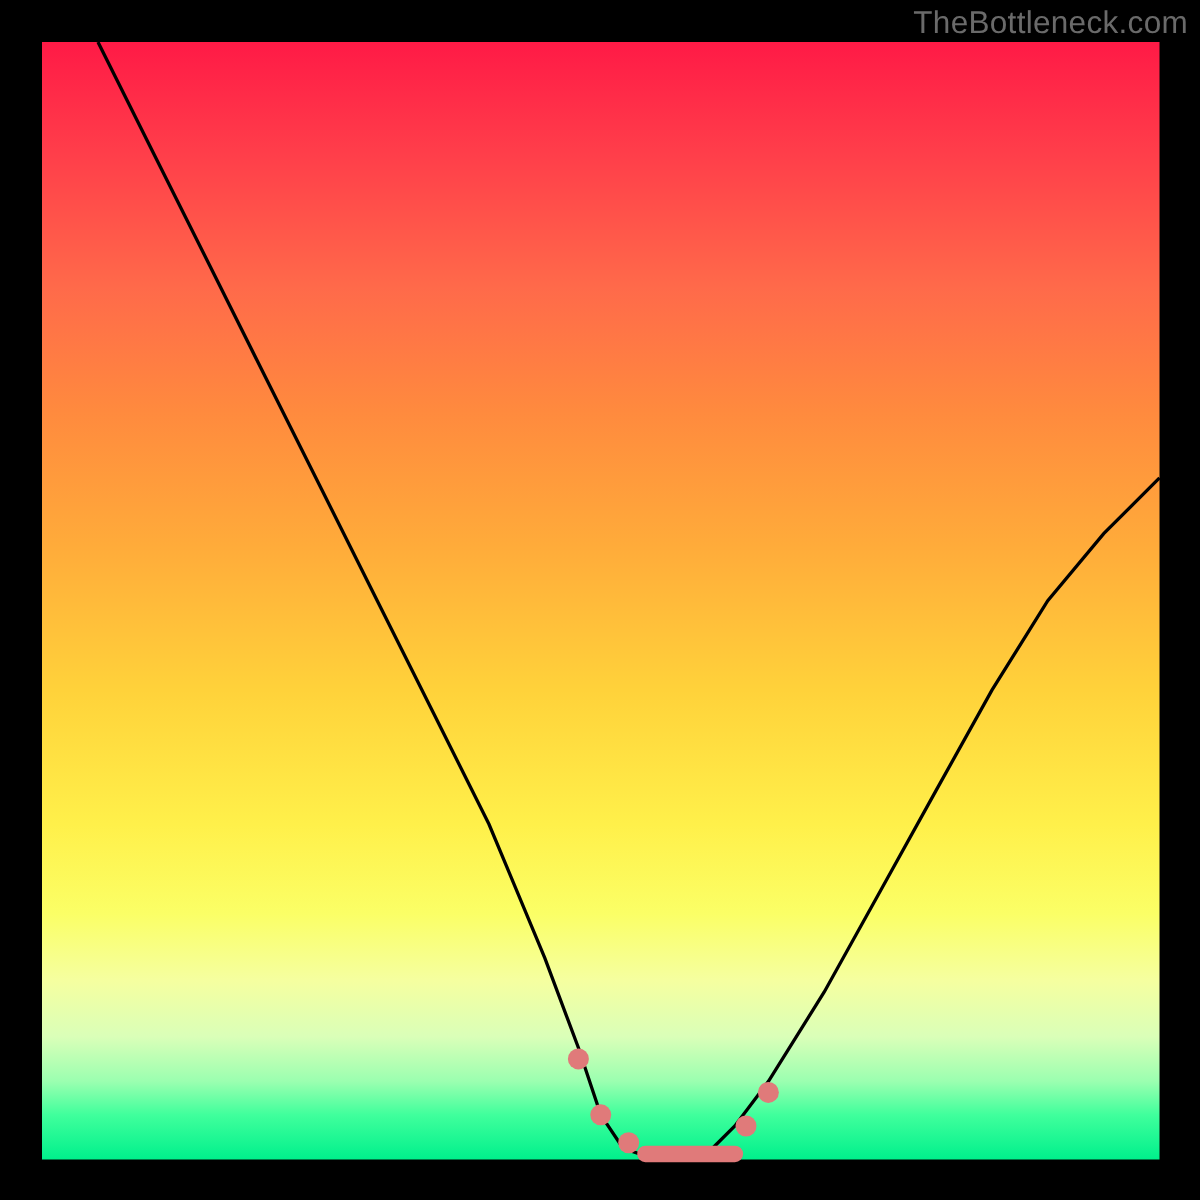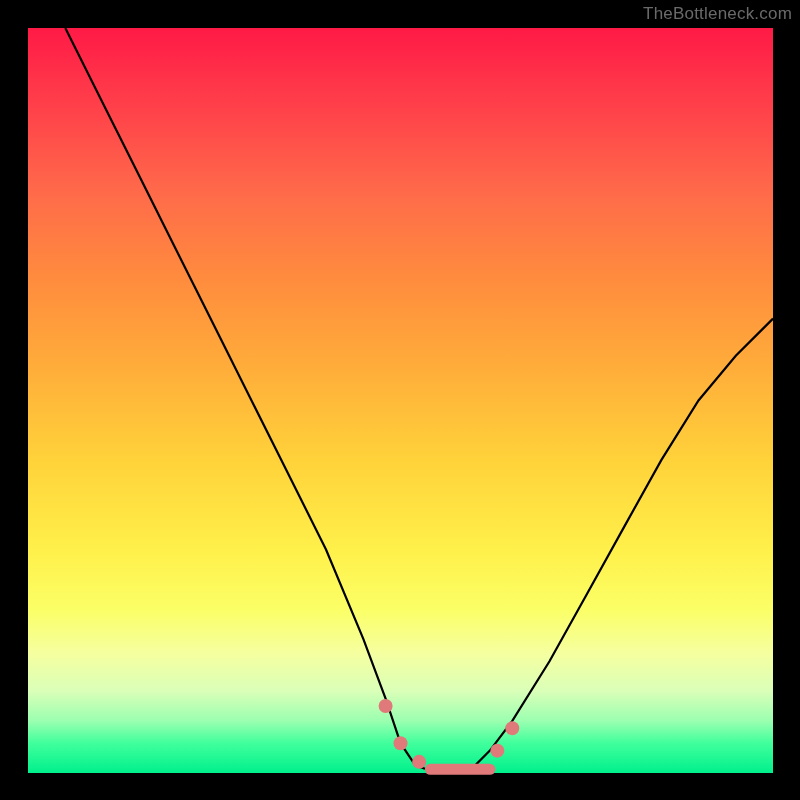--- a/index.html
+++ b/index.html
@@ -37,21 +37,21 @@
       #9bffb0 93%,
       #40ff9c 96%,
       #00f08c 100%
     );
   }
   .watermark {
     position: absolute;
     top: 4px;
     right: 8px;
     color: #6a6a6a;
-    font-size: 17px;
+    font-size: 21px;
     letter-spacing: 0.2px;
     z-index: 30;
     user-select: none;
   }
   svg.overlay {
     position: absolute;
     left: 0; top: 0;
     width: 745px;
     height: 745px;
     overflow: visible;

